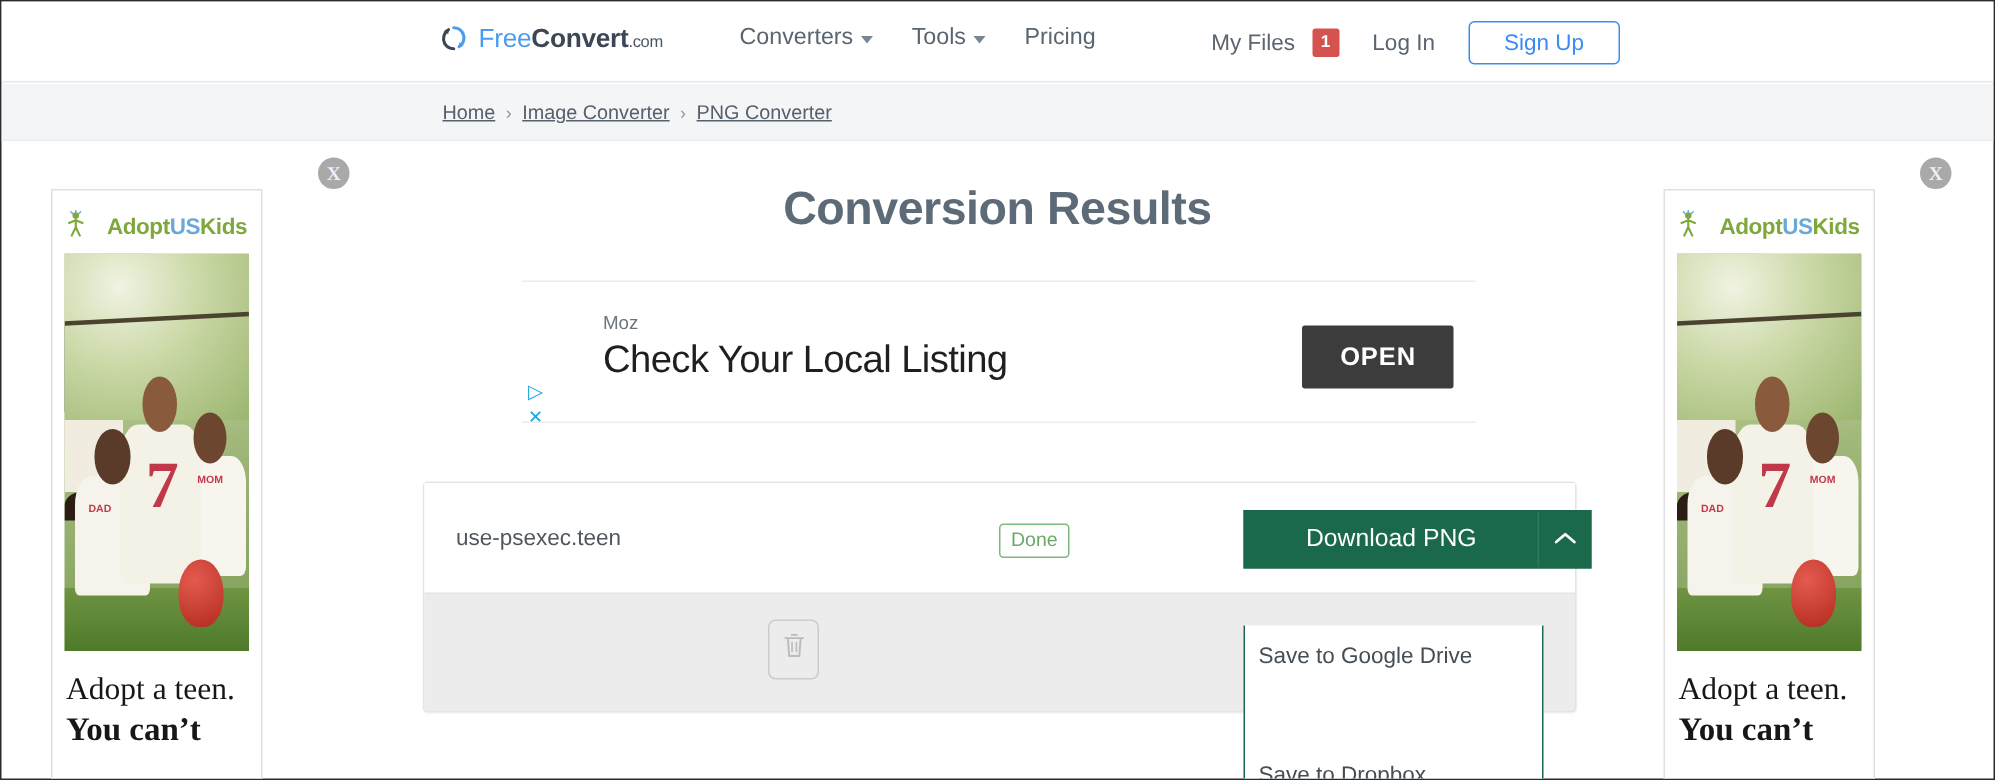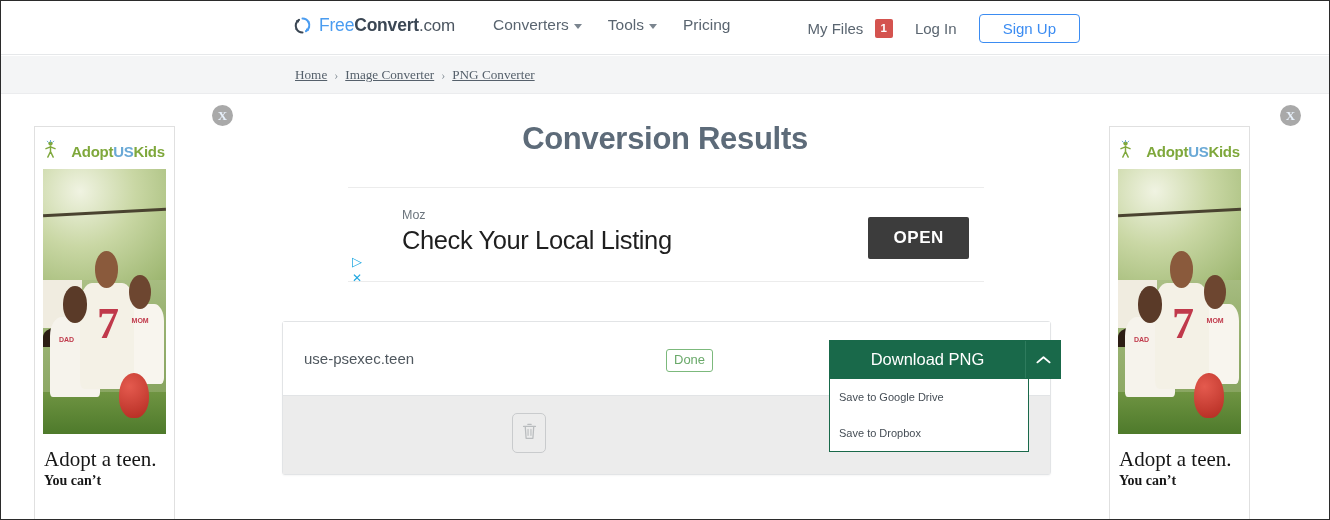--- a/index.html
+++ b/index.html
@@ -30,21 +30,21 @@
     display: flex; align-items: center; gap: 7px;
   }
   .logo-mark {
     width: 19px; height: 19px; display: block;
   }
   .brand-text {
     font-size: 17.5px; letter-spacing: -0.2px; white-space: nowrap;
   }
   .brand-free { color: #4a9cf0; font-weight: 400; }
   .brand-convert { color: #3b4754; font-weight: 700; }
-  .brand-com { color: #4c5661; font-weight: 400; font-size: 17px; margin-top: 32px; }
+  .brand-com { color: #4c5661; font-weight: 400; font-size: 11px; margin-top: 32px; }
 
   #mainnav {
     position: absolute; left: 492px; top: 15px;
     display: flex; align-items: flex-start; gap: 26px;
   }
   .nav-item {
     font-size: 15.5px; color: #5a6570; display: flex; align-items: center; gap: 5px;
     cursor: pointer; white-space: nowrap;
   }
   .caret-dn {
@@ -74,21 +74,21 @@
   
   #crumbbar {
     position: absolute; top: 55px; left: 0;
     width: 1328px; height: 38px;
     background: #f4f5f6;
     border-bottom: 1px solid #ebecee;
   }
   #crumbs {
     position: absolute; left: 294px; top: 11px;
     font-size: 13.2px; color: #55606b;
-    display: flex; align-items: center; gap: 7px; font-family: Liberation Serif, serif;
+    display: flex; align-items: center; gap: 7px;
   }
   .crumb { text-decoration: underline; color: #55606b; cursor: pointer; white-space: nowrap; }
   .crumb-sep { color: #8b949c; font-size: 12px; }
 
   
   #pagetitle {
     position: absolute; top: 120px; left: 0; width: 1328px;
     text-align: center;
     font-size: 31px; font-weight: 700; color: #5d6b79;
     letter-spacing: -0.3px;
@@ -180,22 +180,23 @@
   }
   #dl-split {
     width: 35px; border-left: 1px solid #2e7b5d;
     display: flex; align-items: center; justify-content: center; cursor: pointer;
   }
   #dl-menu {
     background: #ffffff; border: 1px solid #19694a; border-top: none;
     width: 200px;
   }
   .dl-item {
-    padding: 12px 9px; font-size: 11px; color: #454d55; cursor: pointer;
+    padding: 12px 9px; font-size: 15px; color: #454d55; cursor: pointer;
     white-space: nowrap;
+    margin-top: 38px;
   }
 
   
   .adpanel {
     position: absolute; top: 125px;
     width: 141px; height: 395px;
     background: #ffffff;
     border: 1px solid #e0e0e0;
     overflow: hidden;
   }
@@ -254,21 +255,21 @@
   .ph-helmet {
     position:absolute; left:62%; top:77%; width:24%; height:17%;
     background: radial-gradient(circle at 35% 30%, #e45a4e, #b22a20);
     border-radius: 50% 50% 45% 45%;
   }
   .ad-copy {
     padding: 12px 9px 0 9px;
     font-family: "Liberation Serif", serif;
   }
   .ad-line1 { font-size: 21px; color: #171717; line-height: 1.25; white-space: nowrap;}
-  .ad-line2 { font-size: 14px; color: #171717; font-weight: 700; line-height: 1.25; white-space: nowrap;}
+  .ad-line2 { font-size: 22px; color: #171717; font-weight: 700; line-height: 1.25; white-space: nowrap;}
 
   .ad-close {
     position: absolute; width: 21px; height: 21px; border-radius: 50%;
     background: #a9a9a9; color: #e8f1fb; font-size: 13px; font-weight: 600;
     display: flex; align-items: center; justify-content: center;
     cursor: pointer; font-family: "Liberation Serif", serif;
   }
   #adclose-left { left: 211px; top: 104px; }
   #adclose-right { left: 1279px; top: 104px; }
 </style>

